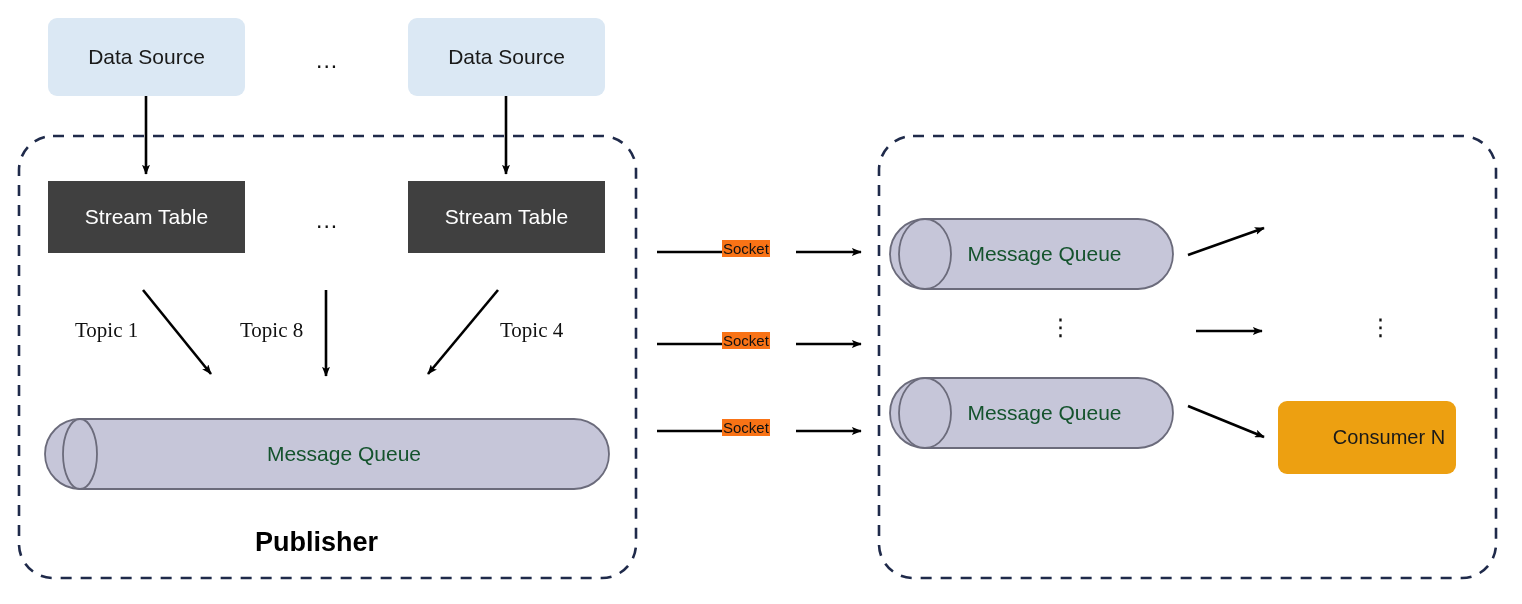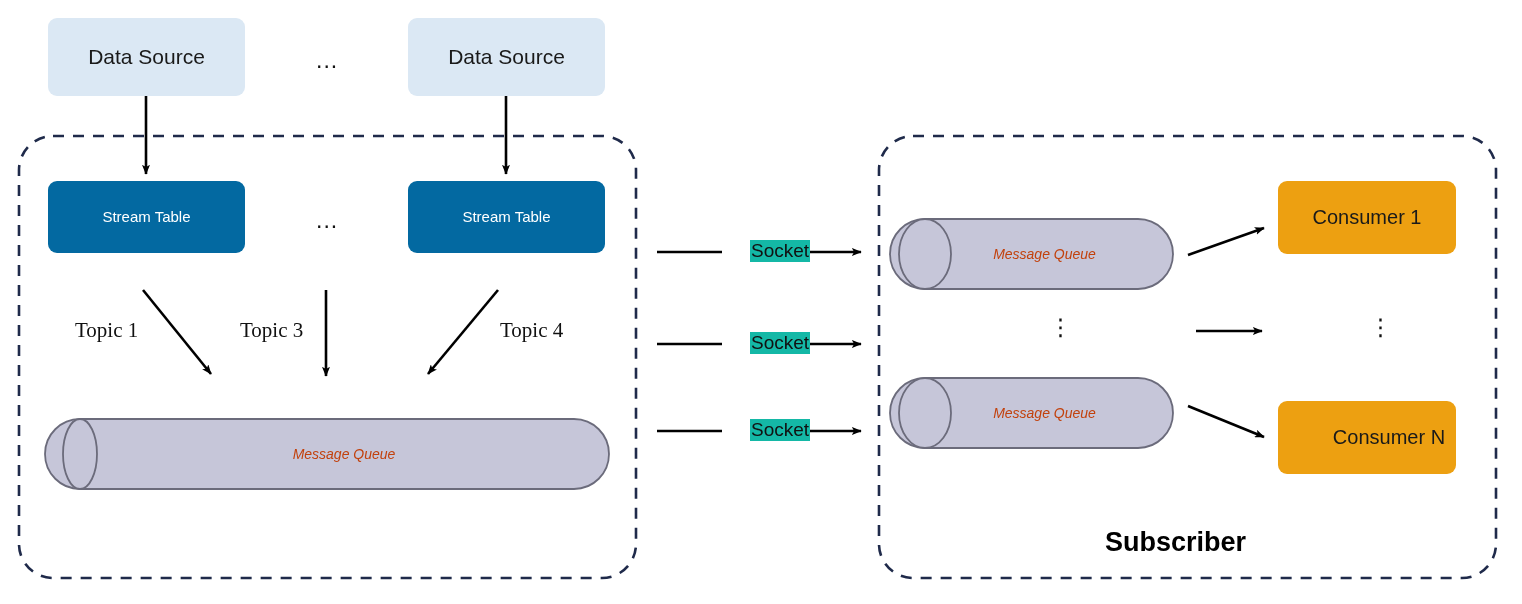--- a/index.html
+++ b/index.html
@@ -33,56 +33,54 @@
     text-align: center;
     line-height: 1.15;
   }
   .datasource-box {
     background: #dbe8f4;
     border-radius: 9px;
     color: #1a1a1a;
     font-size: 21px;
   }
   .streamtable-box {
-    background: #0369a1;
-    border-radius: 9px;
+    background: #404040;
+    border-radius: 0;
     color: #ffffff;
-    font-size: 15px;
+    font-size: 21px;
   }
   .consumer-box {
     background: #eda011;
     border-radius: 9px;
     color: #1a1a1a;
     font-size: 20px;
   }
   .cyl-label {
     position: absolute;
     display: flex;
     align-items: center;
     justify-content: center;
-    color: #c2410c;
-    font-size: 14px;
+    color: #14532d;
+    font-size: 21px;
     pointer-events: none;
-    font-style: italic;
   }
   .edge-label {
     position: absolute;
     color: #111111;
     font-size: 21px;
     white-space: nowrap;
     font-family: Liberation Serif, serif;
   }
   .socket-label {
     position: absolute;
     color: #111111;
-    font-size: 19px;
-    background: #14b8a6;
+    font-size: 15px;
+    background: #f97316;
     padding: 0 1px;
     white-space: nowrap;
-    margin-left: 28px;
   }
   .zone-label {
     position: absolute;
     color: #000000;
     font-size: 27px;
     font-weight: bold;
     white-space: nowrap;
   }
   .hdots {
     position: absolute;
@@ -170,38 +168,35 @@
     <span>Stream Table</span>
   </div>
 
   <div class="hdots" style="left:316px; top:207px;">...</div>
 
   <div class="node streamtable-box" style="left:408px; top:181px; width:197px; height:72px;">
     <span>Stream Table</span>
   </div>
 
   <div class="edge-label" style="left:75px; top:318px;">Topic 1</div>
-  <div class="edge-label" style="left:240px; top:318px;">Topic 3</div>
+  <div class="edge-label" style="left:240px; top:318px;">Topic 8</div>
   <div class="edge-label" style="left:500px; top:318px;">Topic 4</div>
 
   <div class="cyl-label" style="left:97px; top:419px; width:494px; height:70px;">Message Queue</div>
 
   <div class="socket-label" style="left:722px; top:240px;">Socket</div>
   <div class="socket-label" style="left:722px; top:332px;">Socket</div>
   <div class="socket-label" style="left:722px; top:419px;">Socket</div>
 
   <div class="cyl-label" style="left:951px; top:219px; width:187px; height:70px;">Message Queue</div>
   <div class="cyl-label" style="left:951px; top:378px; width:187px; height:70px;">Message Queue</div>
 
   <div class="vdots" style="left:1049px; top:316px;">⋮</div>
   <div class="vdots" style="left:1369px; top:316px;">⋮</div>
 
-  <div class="node consumer-box" style="left:1278px; top:181px; width:178px; height:73px;">
-    <span>Consumer 1</span>
-  </div>
 
   <div class="node consumer-box" style="left:1278px; top:401px; width:178px; height:73px;padding-left:44px;">
     <span>Consumer N</span>
   </div>
 
-  <div class="zone-label" style="left:1105px; top:527px;">Subscriber</div>
+  <div class="zone-label" style="left:255px; top:527px;">Publisher</div>
 
 </div>
 
 </body></html>

